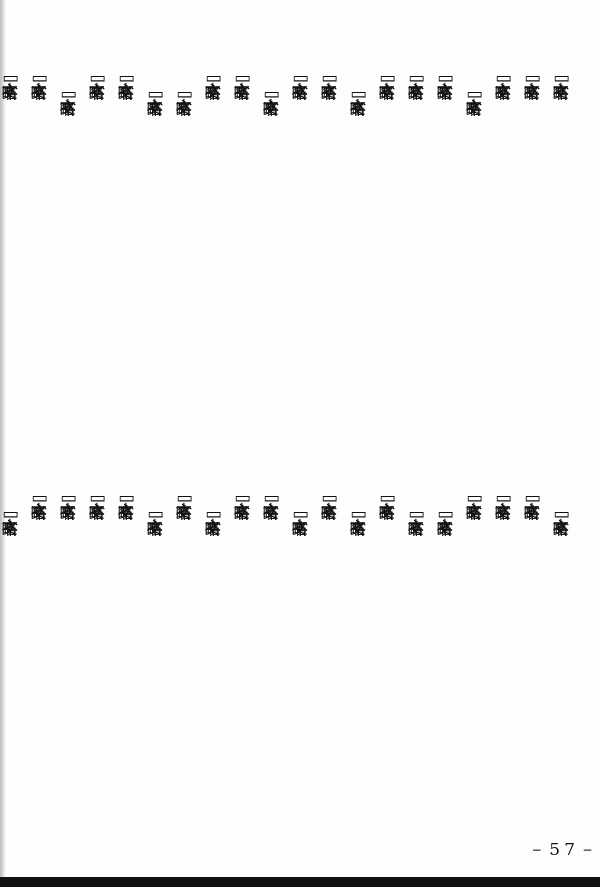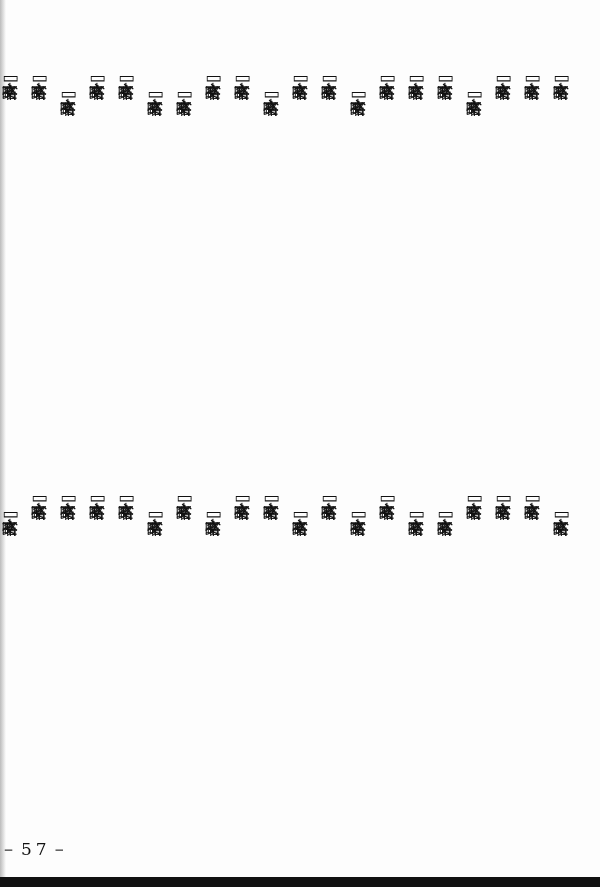--- a/index.html
+++ b/index.html
@@ -25,21 +25,21 @@
       font-size: 16px;
       line-height: 29px;
       letter-spacing: 1px;
     }
     .block-top { right: 24px; top: 68px; height: 330px; width: 560px; }
     .block-bottom { right: 24px; top: 488px; height: 330px; width: 560px; }
     .col { display: block; white-space: nowrap; overflow: hidden; }
     .col.indent { padding-top: 1em; }
     .page-number {
       position: absolute; left: 0; width: 600px; top: 838px;
-      text-align: left; font-size: 17px; letter-spacing: 4px;
+      text-align: right; font-size: 17px; letter-spacing: 4px;
     }
   </style>
 </head>
 <body>
 
 <div class="scan-edge-left"></div>
 
 <div class="block block-top" id="top">
     <span class="col">［本文省略］</span>
     <span class="col">［本文省略］</span>

